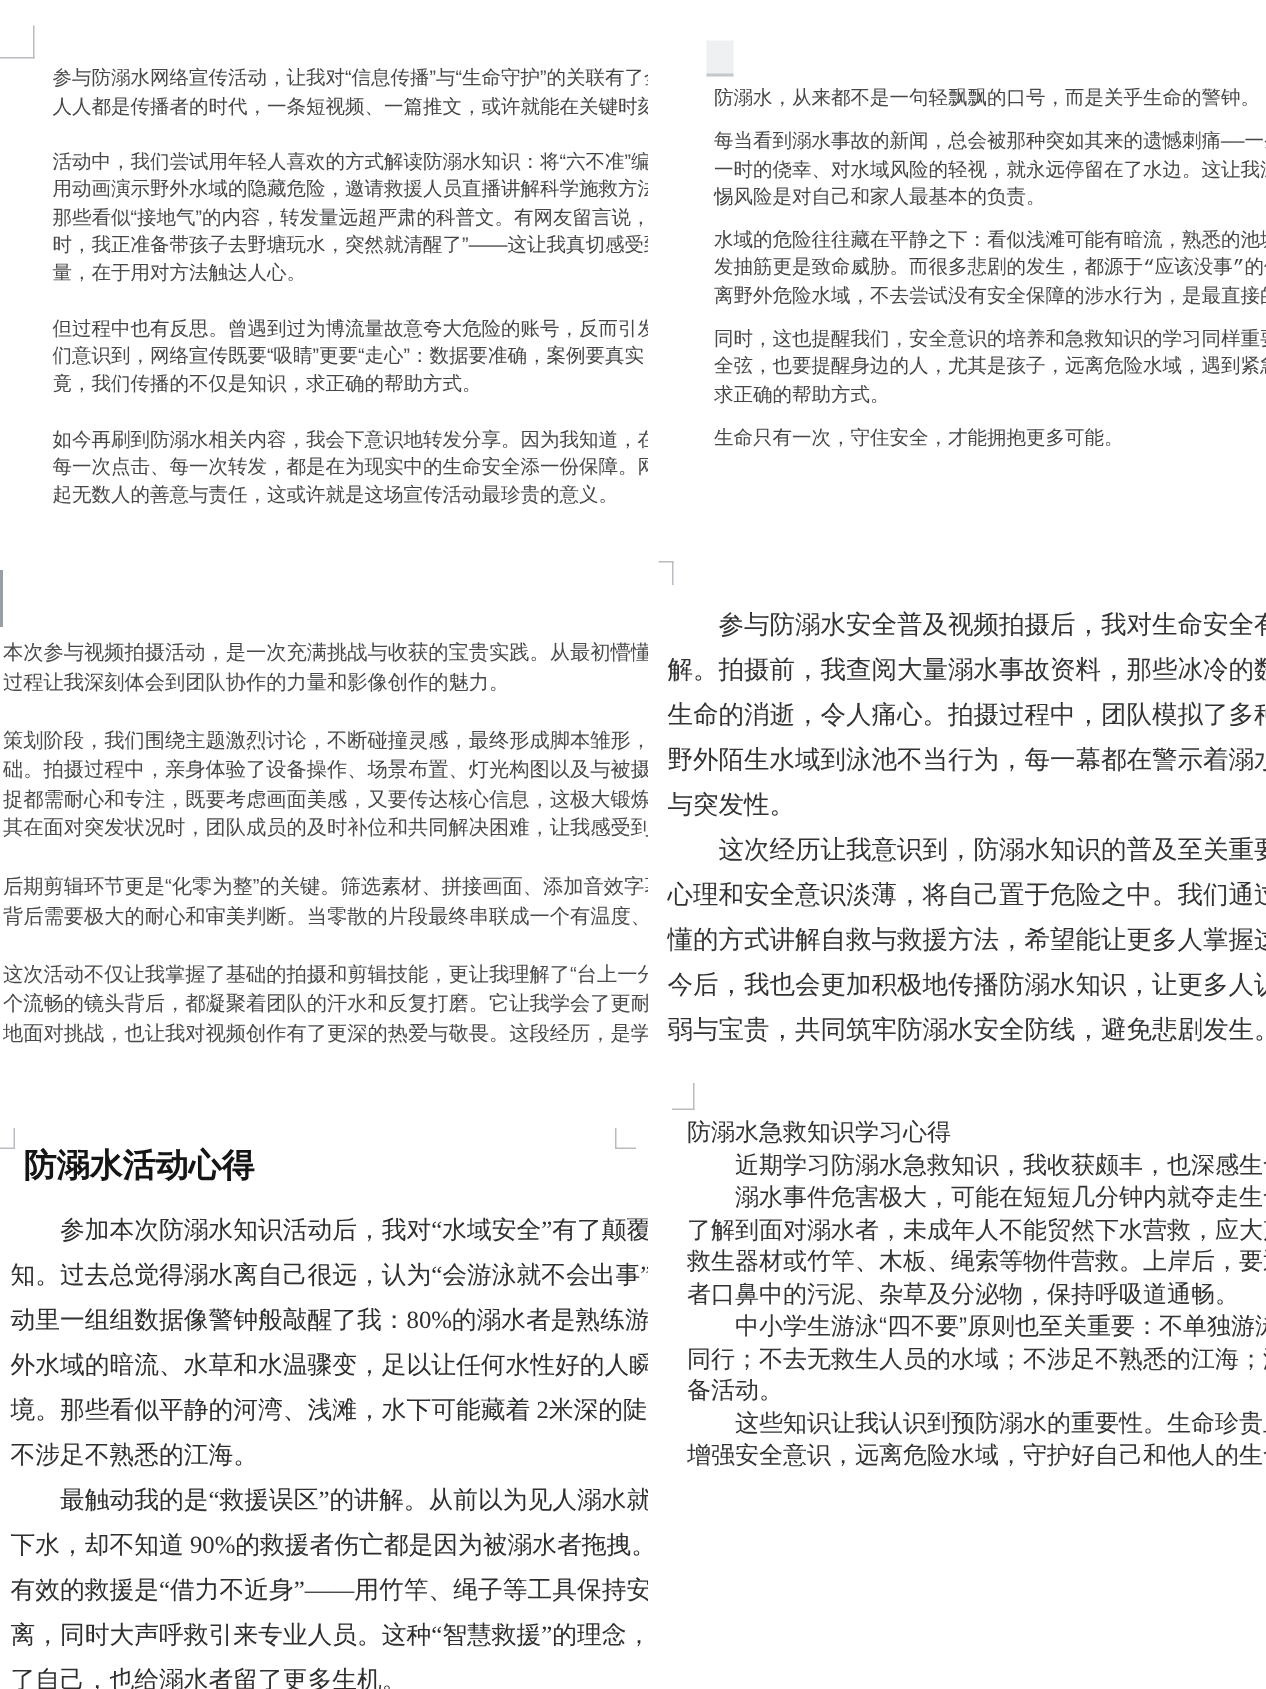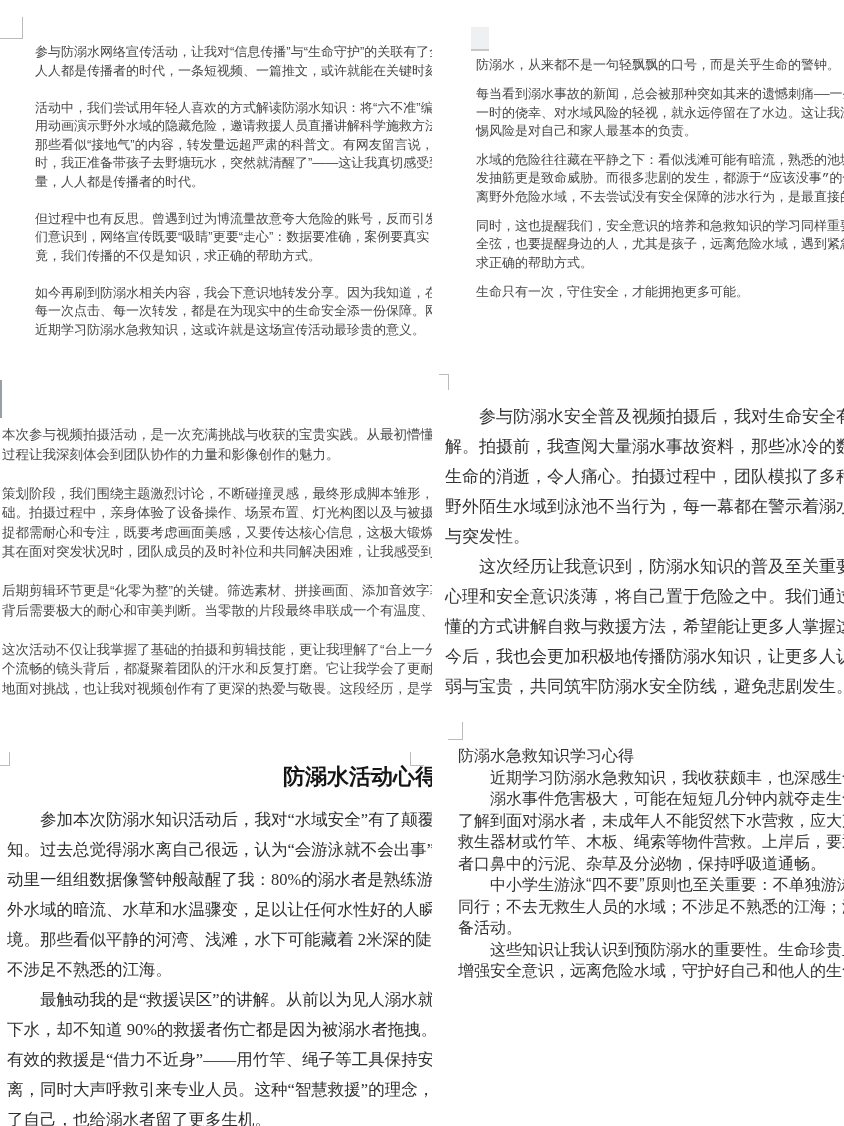--- a/index.html
+++ b/index.html
@@ -27,22 +27,22 @@
   .p-ml .lines{left:2px;top:86px;}
   .p-ml .line{height:19.5px;line-height:19.5px;font-size:13.5px;color:#4a4a4a;}
 
   
   .p-mr{left:432px;top:339px;width:412px;height:401px;}
   .p-mr .lines{left:13px;top:63px;}
   .p-mr .line{height:30px;line-height:30px;font-size:17px;color:#333333;}
 
   
   .p-bl{left:0;top:740px;width:432px;height:386px;}
-  .p-bl .bl-title{position:absolute;left:12px;top:22px;width:425px;margin:0;
-    text-align:right;font-size:22px;font-weight:bold;color:#151515;}
+  .p-bl .bl-title{position:absolute;left:0;top:22px;width:425px;margin:0;
+    text-align:left;font-size:22px;font-weight:bold;color:#151515;padding-left:16px;}
   .p-bl .lines{left:7px;top:65px;font-family:"Liberation Serif",serif;}
   .p-bl .line{height:30px;line-height:30px;font-size:16.5px;color:#2e2e2e;}
 
   
   .p-br{left:432px;top:702px;width:412px;height:386px;}
   .p-br .lines{left:26px;top:43px;}
   .p-br .line{height:21.5px;line-height:21.5px;font-size:16px;color:#333333;}
 
   
   .mark{position:absolute;}
@@ -68,29 +68,29 @@
   <section class="panel p-tl">
     <div class="mark mark-tl"></div>
     <div class="lines">
         <div class="line">参与防溺水网络宣传活动，让我对“信息传播”与“生命守护”的关联有了全新</div>
         <div class="line">人人都是传播者的时代，一条短视频、一篇推文，或许就能在关键时刻筑起安全</div>
         <div class="line"></div>
         <div class="line">活动中，我们尝试用年轻人喜欢的方式解读防溺水知识：将“六不准”编成朗朗</div>
         <div class="line">用动画演示野外水域的隐藏危险，邀请救援人员直播讲解科学施救方法。让</div>
         <div class="line">那些看似“接地气”的内容，转发量远超严肃的科普文。有网友留言说，“刷到</div>
         <div class="line">时，我正准备带孩子去野塘玩水，突然就清醒了”——这让我真切感受到，</div>
-        <div class="line">量，人人都是传播者的时代。</div>
+        <div class="line">量，在于用对方法触达人心。</div>
         <div class="line"></div>
         <div class="line">但过程中也有反思。曾遇到过为博流量故意夸大危险的账号，反而引发网友</div>
         <div class="line">们意识到，网络宣传既要“吸睛”更要“走心”：数据要准确，案例要真实，态</div>
         <div class="line">竟，我们传播的不仅是知识，求正确的帮助方式。</div>
         <div class="line"></div>
         <div class="line">如今再刷到防溺水相关内容，我会下意识地转发分享。因为我知道，在虚拟的</div>
         <div class="line">每一次点击、每一次转发，都是在为现实中的生命安全添一份保障。网络虽虚</div>
-        <div class="line">近期学习防溺水急救知识，这或许就是这场宣传活动最珍贵的意义。</div>
+        <div class="line">起无数人的善意与责任，这或许就是这场宣传活动最珍贵的意义。</div>
       </div>
   </section>
 
   <section class="panel p-tr">
     <div class="mark mark-tr"></div>
     <div class="lines">
         <div class="line">防溺水，从来都不是一句轻飘飘的口号，而是关乎生命的警钟。</div>
         <div class="line"></div>
         <div class="line">每当看到溺水事故的新闻，总会被那种突如其来的遗憾刺痛——一条鲜活的生命</div>
         <div class="line">一时的侥幸、对水域风险的轻视，就永远停留在了水边。这让我深刻意识到，警</div>

